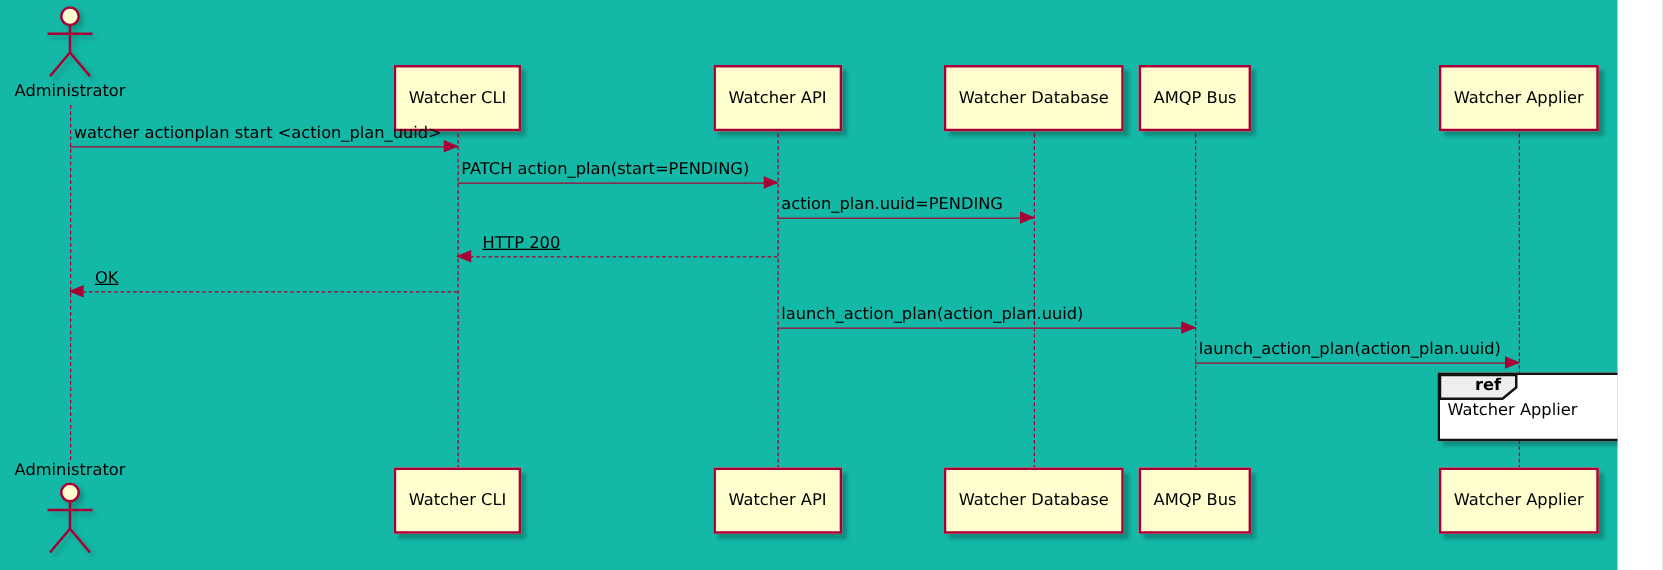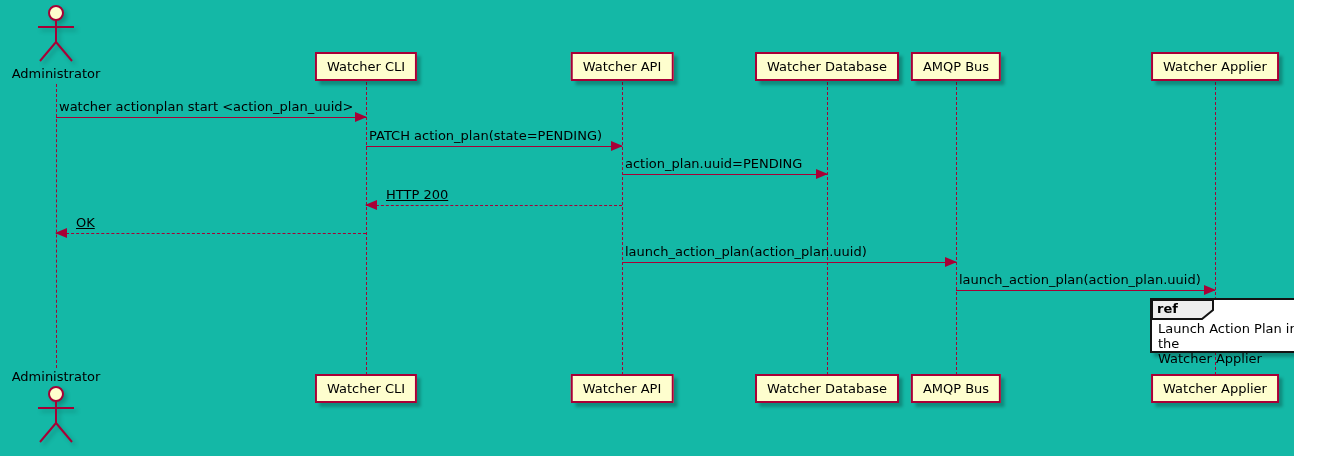--- a/index.html
+++ b/index.html
@@ -8,21 +8,21 @@
   .diagram {
     position:relative; width:1294px; height:456px; background:#14b8a6;
     overflow:hidden; color:#000;
   }
   .lifeline {
     position:absolute; width:0; border-left:1px dashed #A80036;
   }
   .participant {
     position:absolute; transform:translateX(-50%);
     background:#FEFECE; border:2px solid #A80036;
-    padding:4px 10px; font-size:13px; line-height:17px; color:#000;
+    padding:16px 10px; font-size:13px; line-height:17px; color:#000;
     white-space:nowrap; box-shadow:4px 4px 3px rgba(0,0,0,0.25);
   }
   .actor-figure { position:absolute; filter:drop-shadow(3px 3px 2px rgba(0,0,0,0.22)); }
   .actor-label {
     position:absolute; transform:translateX(-50%); font-size:13px;
     white-space:nowrap; color:#000;
   }
   .msg { position:absolute; height:0; }
   .msg .line { position:absolute; left:0; right:0; top:0; }
   .msg.solid .line { border-top:1px solid #A80036; }
@@ -43,21 +43,21 @@
     left:-1px;
     border-top:5px solid transparent; border-bottom:5px solid transparent;
     border-right:12px solid #A80036;
   }
   .ref {
     position:absolute; background:#ffffff; border:2px solid #131313;
     box-shadow:4px 4px 3px rgba(0,0,0,0.25);
   }
   .ref-tab { position:absolute; top:-1px; left:-1px; }
   .ref-keyword {
-    position:absolute; top:1px; left:5px; font-weight:bold;
+    position:absolute; top:1px; left:28px; font-weight:bold;
     font-size:13px; color:#000;
   }
   .ref-body {
     position:absolute; top:21px; left:6px; right:4px;
     font-size:13px; line-height:15px; color:#000;
   }
 </style>
 </head>
 <body>
 
@@ -85,21 +85,21 @@
   <div class="participant" style="left:956px; top:52px;">AMQP Bus</div>
   <div class="participant" style="left:1215px; top:52px;">Watcher Applier</div>
 
   <div class="msg solid right" style="left:56px; top:117px; width:310px;">
     <div class="line"></div>
     <span class="label">watcher actionplan start &lt;action_plan_uuid&gt;</span>
     <span class="arrowhead"></span>
   </div>
   <div class="msg solid right" style="left:366px; top:146px; width:256px;">
     <div class="line"></div>
-    <span class="label">PATCH action_plan(state=PENDING)</span>
+    <span class="label">PATCH action_plan(start=PENDING)</span>
     <span class="arrowhead"></span>
   </div>
   <div class="msg solid right" style="left:622px; top:174px; width:205px;">
     <div class="line"></div>
     <span class="label">action_plan.uuid=PENDING</span>
     <span class="arrowhead"></span>
   </div>
   <div class="msg dashed left" style="left:366px; top:205px; width:256px;">
     <div class="line"></div>
     <span class="label">HTTP 200</span>
@@ -120,21 +120,20 @@
     <span class="label">launch_action_plan(action_plan.uuid)</span>
     <span class="arrowhead"></span>
   </div>
 
   <div class="ref" style="left:1150px; top:298px; width:172px; height:55px;">
     <svg class="ref-tab" width="64" height="21" viewBox="0 0 64 21">
       <polygon points="1,1 62,1 62,11 51,20 1,20" fill="#EEEEEE" stroke="#131313" stroke-width="2"></polygon>
     </svg>
     <span class="ref-keyword">ref</span>
     <div class="ref-body">
-      <div>Launch Action Plan in the</div>
       <div>Watcher Applier</div>
     </div>
   </div>
 
   <div class="participant" style="left:366px; top:374px;">Watcher CLI</div>
   <div class="participant" style="left:622px; top:374px;">Watcher API</div>
   <div class="participant" style="left:827px; top:374px;">Watcher Database</div>
   <div class="participant" style="left:956px; top:374px;">AMQP Bus</div>
   <div class="participant" style="left:1215px; top:374px;">Watcher Applier</div>
 

